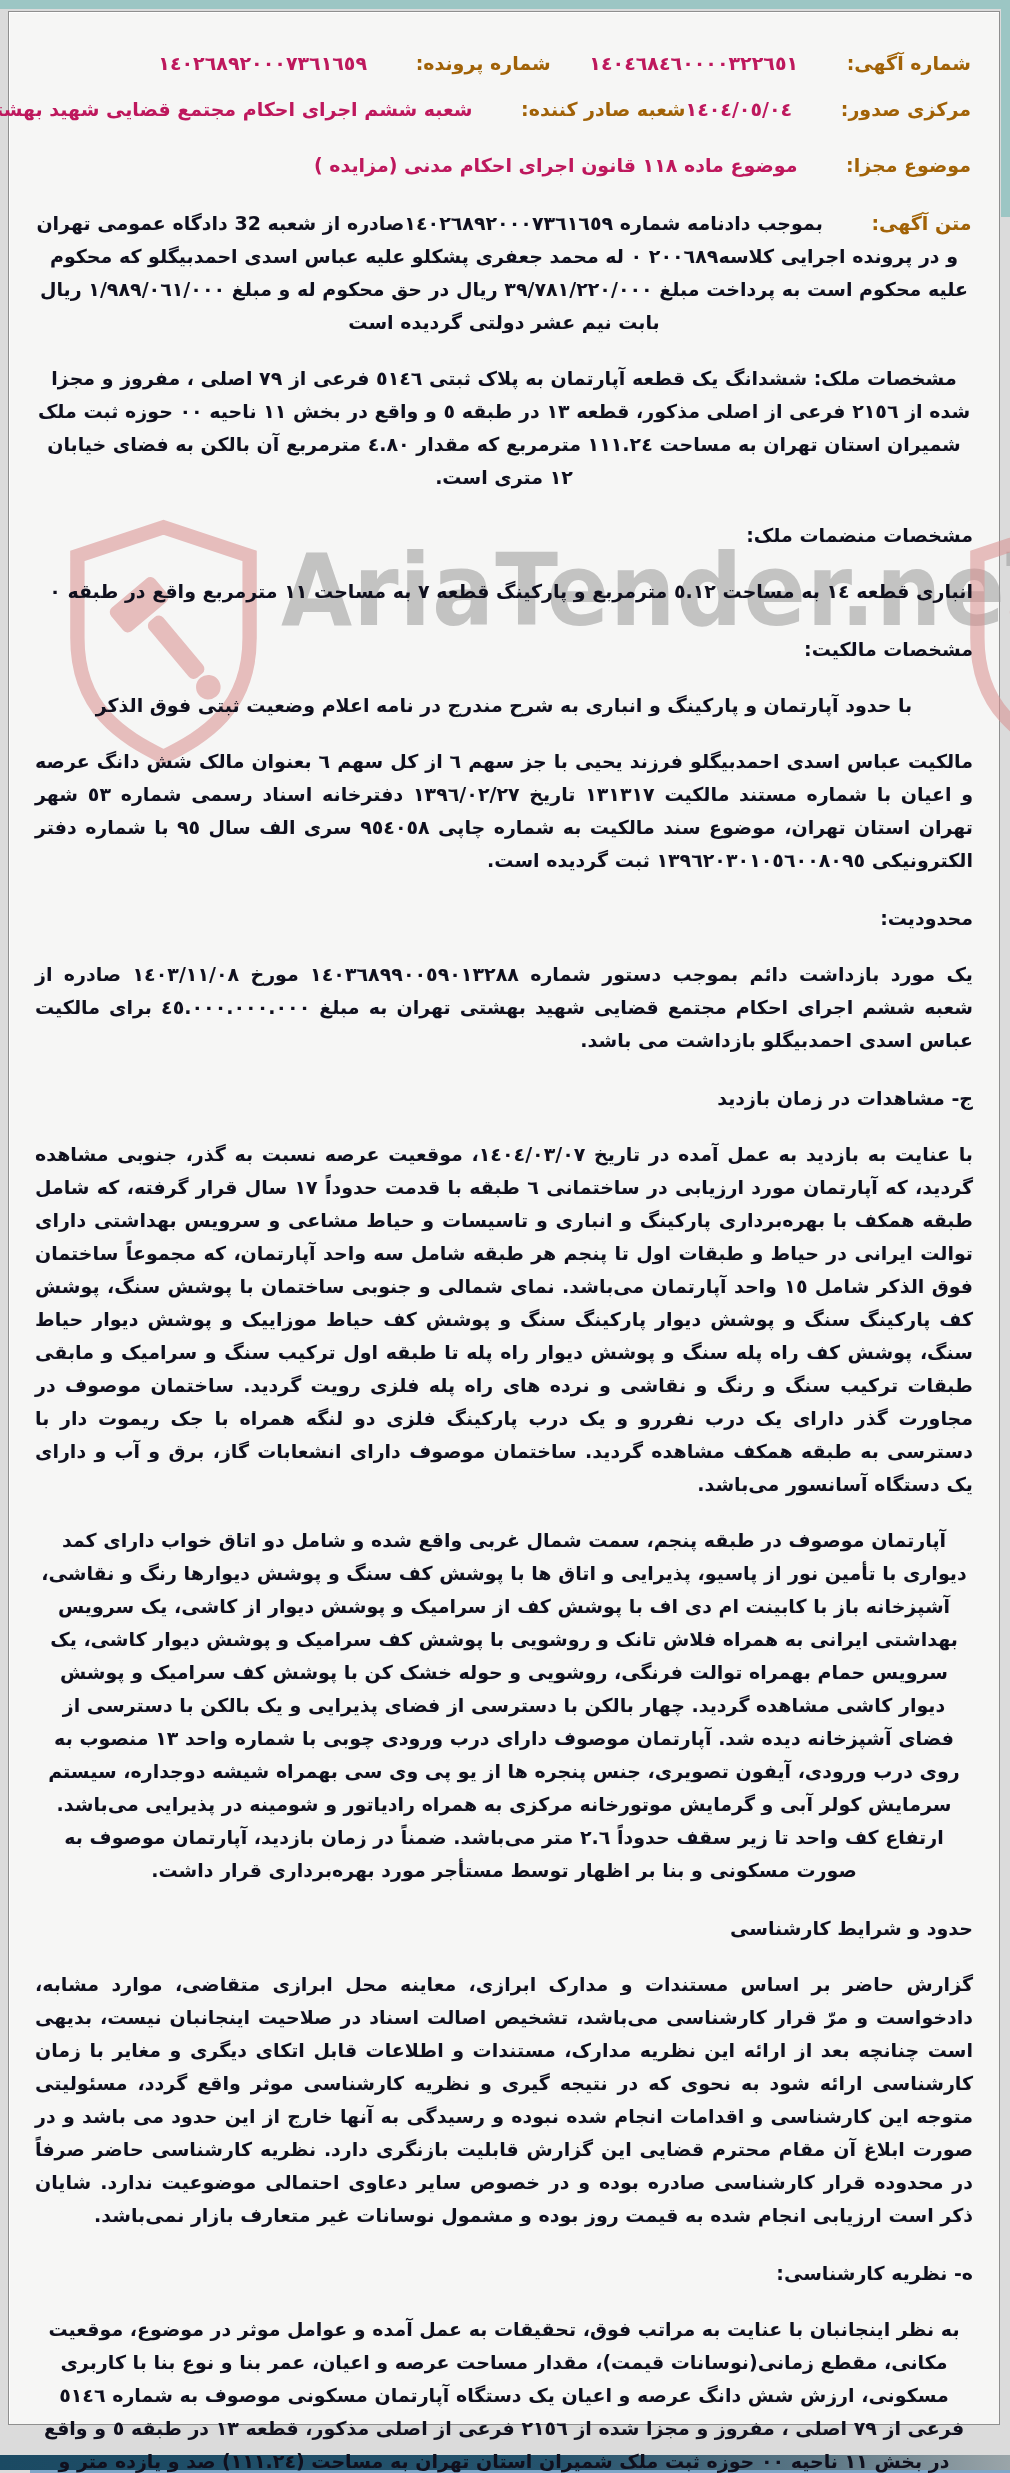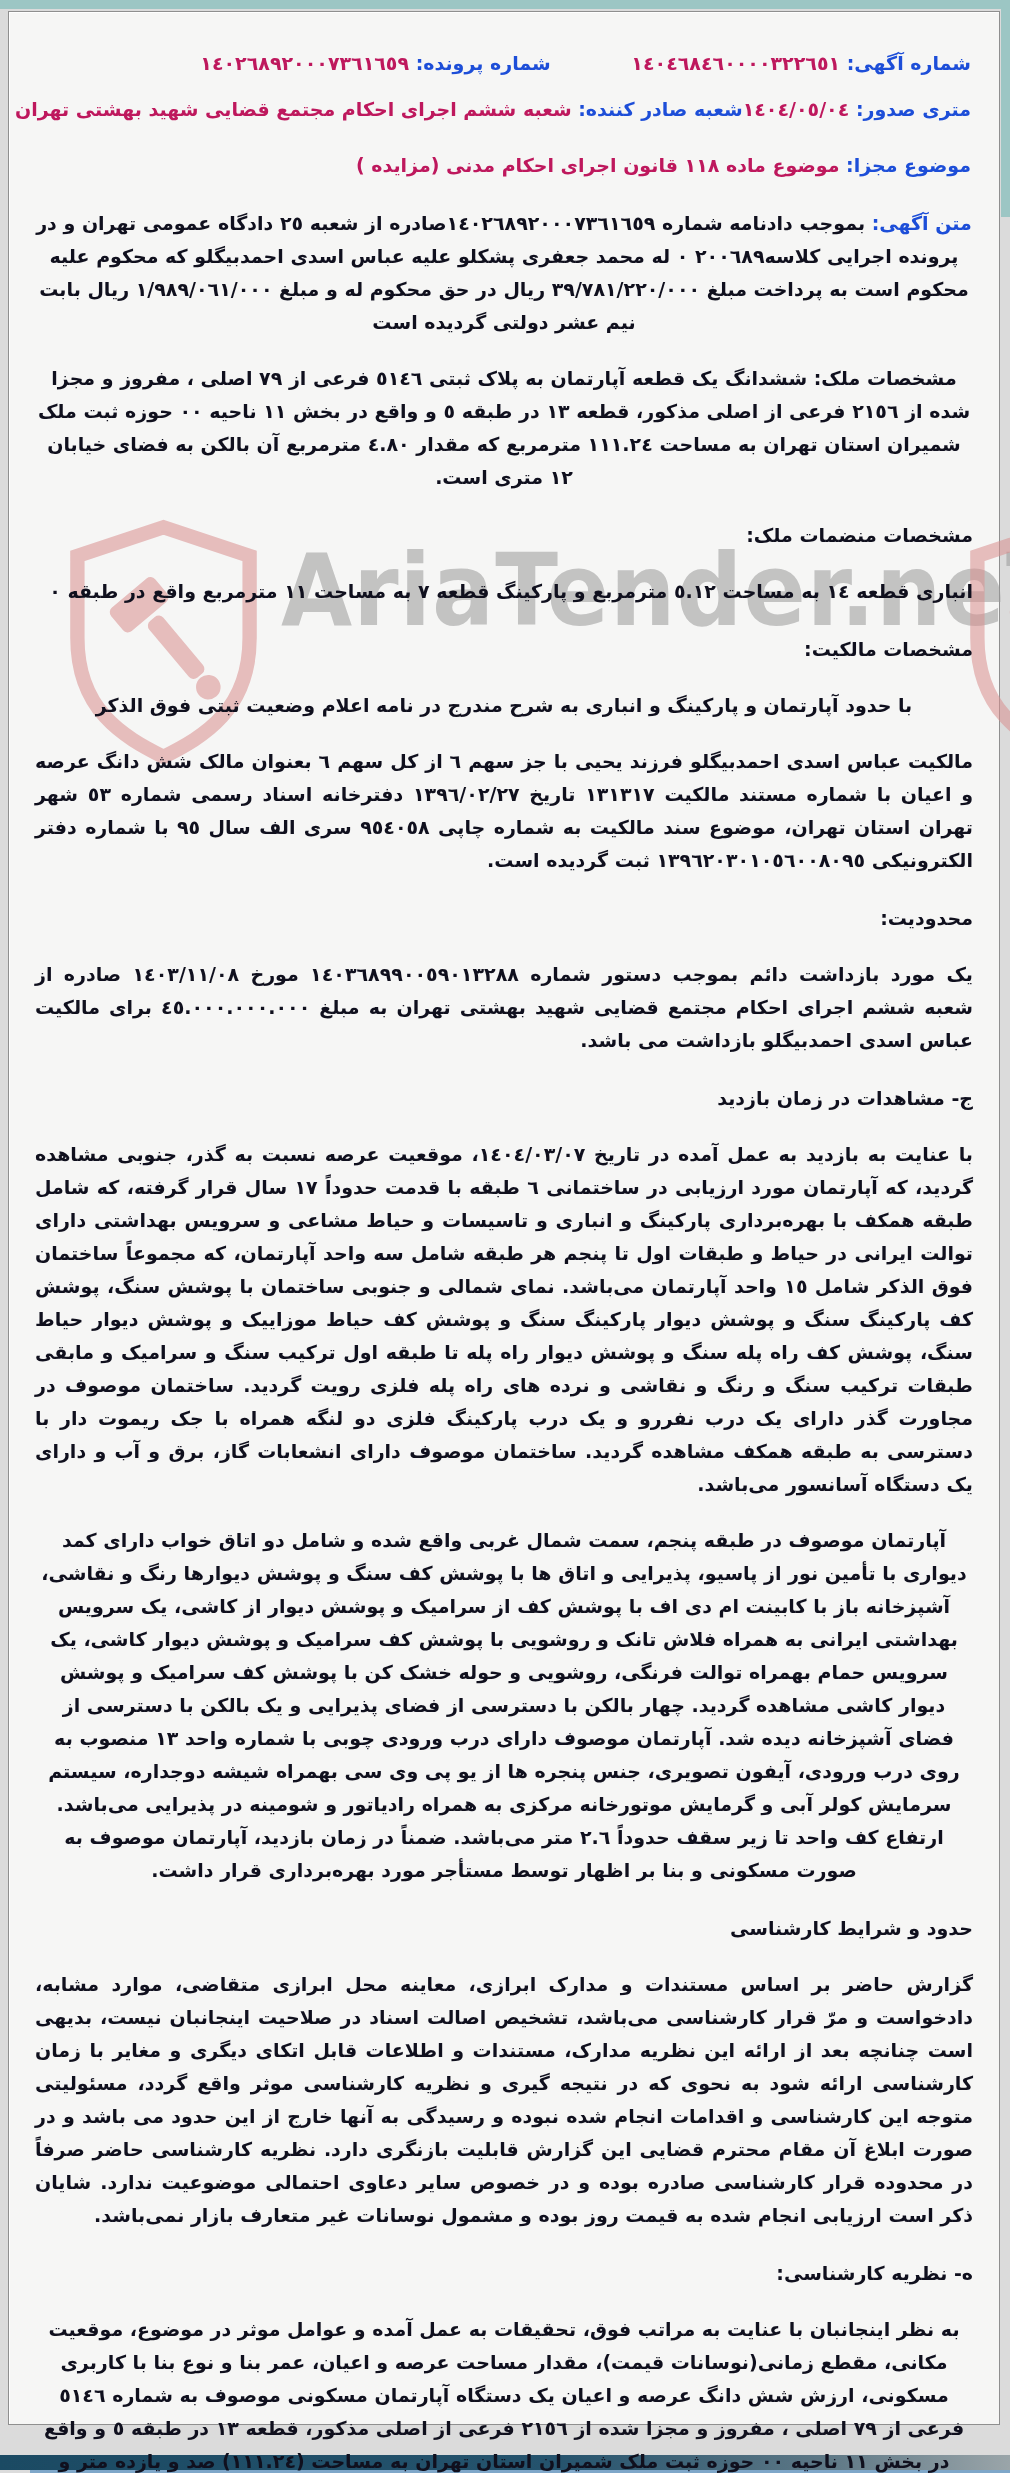--- a/index.html
+++ b/index.html
@@ -15,21 +15,21 @@
     background:#f6f6f5;border:1px solid #8f8f8f;
     box-shadow:inset 1px 1px 0 #ffffff;
     direction:rtl;
   }
   
   .hdr{padding:40px 28px 0 28px;position:relative;z-index:2;}
   .hdr-row{display:flex;direction:rtl;margin-bottom:24px;}
   .hdr-field{font-size:19px;font-weight:bold;white-space:nowrap;}
   .hdr-field.f1{width:45%;}
   .hdr-field.f2{flex:1;}
-  .lbl{color:#1d4ed8;}
+  .lbl{color:#a16207;margin-left:42px;}
   .val{color:#be185d;}
   .hdr-row.subject{margin-top:34px;margin-bottom:0;}
   
   .body-text{padding:8px 26px 0 26px;position:relative;z-index:2;color:#10101e;}
   .para{font-size:19px;line-height:33px;font-weight:bold;margin:23px 0;color:#10101e;}
   .para.center{text-align:center;}
   .para.head{margin:25px 0 18px 0;}
   .para.right{text-align:right;}
   .para.just{text-align:justify;}
   
@@ -83,40 +83,40 @@
         <span class="lbl">شماره آگهی:</span>
         <span class="val">١٤٠٤٦٨٤٦٠٠٠٠٣٢٢٦٥١</span>
       </div>
       <div class="hdr-field f2">
         <span class="lbl">شماره پرونده:</span>
         <span class="val">١٤٠٢٦٨٩٢٠٠٠٧٣٦١٦٥٩</span>
       </div>
     </div>
     <div class="hdr-row">
       <div class="hdr-field f1">
-        <span class="lbl">متری صدور:</span>
+        <span class="lbl">مرکزی صدور:</span>
         <span class="val">١٤٠٤/٠٥/٠٤</span>
       </div>
       <div class="hdr-field f2">
         <span class="lbl">شعبه صادر کننده:</span>
         <span class="val">شعبه ششم اجرای احکام مجتمع قضایی شهید بهشتی تهران</span>
       </div>
     </div>
     <div class="hdr-row subject">
       <div class="hdr-field">
         <span class="lbl">موضوع مجزا:</span>
         <span class="val">موضوع ماده ١١٨ قانون اجرای احکام مدنی (مزایده )</span>
       </div>
     </div>
   </div>
 
   <div class="body-text">
     <p class="para center">
       <span class="lbl">متن آگهی:</span>
-      <span>بموجب دادنامه شماره ١٤٠٢٦٨٩٢٠٠٠٧٣٦١٦٥٩صادره از شعبه ٢٥ دادگاه عمومی تهران و در پرونده اجرایی کلاسه٢٠٠٦٨٩ ٠ له محمد جعفری پشکلو علیه عباس اسدی احمدبیگلو که محکوم علیه محکوم است به پرداخت مبلغ ٣٩/٧٨١/٢٢٠/٠٠٠ ریال در حق محکوم له و مبلغ ١/٩٨٩/٠٦١/٠٠٠ ریال بابت نیم عشر دولتی گردیده است</span>
+      <span>بموجب دادنامه شماره ١٤٠٢٦٨٩٢٠٠٠٧٣٦١٦٥٩صادره از شعبه 32 دادگاه عمومی تهران و در پرونده اجرایی کلاسه٢٠٠٦٨٩ ٠ له محمد جعفری پشکلو علیه عباس اسدی احمدبیگلو که محکوم علیه محکوم است به پرداخت مبلغ ٣٩/٧٨١/٢٢٠/٠٠٠ ریال در حق محکوم له و مبلغ ١/٩٨٩/٠٦١/٠٠٠ ریال بابت نیم عشر دولتی گردیده است</span>
     </p>
     <p class="para center">مشخصات ملک: ششدانگ یک قطعه آپارتمان به پلاک ثبتی ٥١٤٦ فرعی از ٧٩ اصلی ، مفروز و مجزا شده از ٢١٥٦ فرعی از اصلی مذکور، قطعه ١٣ در طبقه ٥ و واقع در بخش ١١ ناحیه ٠٠ حوزه ثبت ملک شمیران استان تهران به مساحت ١١١.٢٤ مترمربع که مقدار ٤.٨٠ مترمربع آن بالکن به فضای خیابان ١٢ متری است.</p>
     <p class="para head">مشخصات منضمات ملک:</p>
     <p class="para right">انباری قطعه ١٤ به مساحت ٥.١٢ مترمربع و پارکینگ قطعه ٧ به مساحت ١١ مترمربع واقع در طبقه ٠</p>
     <p class="para head">مشخصات مالکیت:</p>
     <p class="para center">با حدود آپارتمان و پارکینگ و انباری به شرح مندرج در نامه اعلام وضعیت ثبتی فوق الذکر</p>
     <p class="para just">مالکیت عباس اسدی احمدبیگلو فرزند یحیی با جز سهم ٦ از کل سهم ٦ بعنوان مالک شش دانگ عرصه و اعیان با شماره مستند مالکیت ١٣١٣١٧ تاریخ ١٣٩٦/٠٢/٢٧ دفترخانه اسناد رسمی شماره ٥٣ شهر تهران استان تهران، موضوع سند مالکیت به شماره چاپی ٩٥٤٠٥٨ سری الف سال ٩٥ با شماره دفتر الکترونیکی ١٣٩٦٢٠٣٠١٠٥٦٠٠٨٠٩٥ ثبت گردیده است.</p>
     <p class="para head">محدودیت:</p>
     <p class="para just">یک مورد بازداشت دائم بموجب دستور شماره ١٤٠٣٦٨٩٩٠٠٥٩٠١٣٢٨٨ مورخ ١٤٠٣/١١/٠٨ صادره از شعبه ششم اجرای احکام مجتمع قضایی شهید بهشتی تهران به مبلغ ٤٥.٠٠٠.٠٠٠.٠٠٠ برای مالکیت عباس اسدی احمدبیگلو بازداشت می باشد.</p>
     <p class="para head">ج- مشاهدات در زمان بازدید</p>

